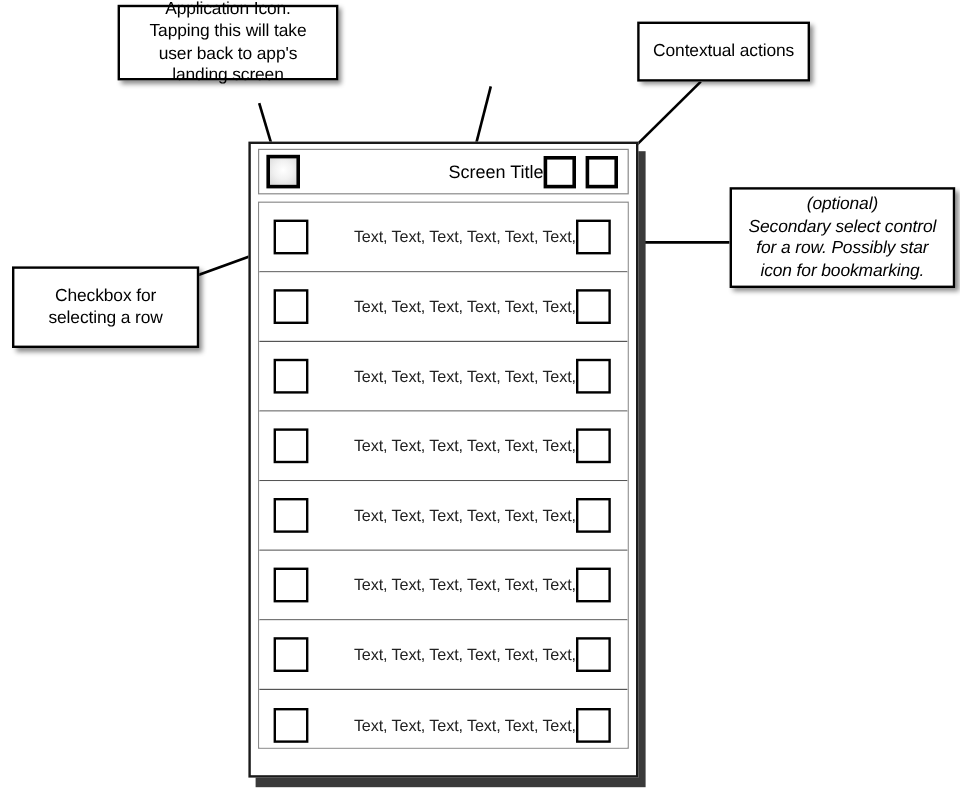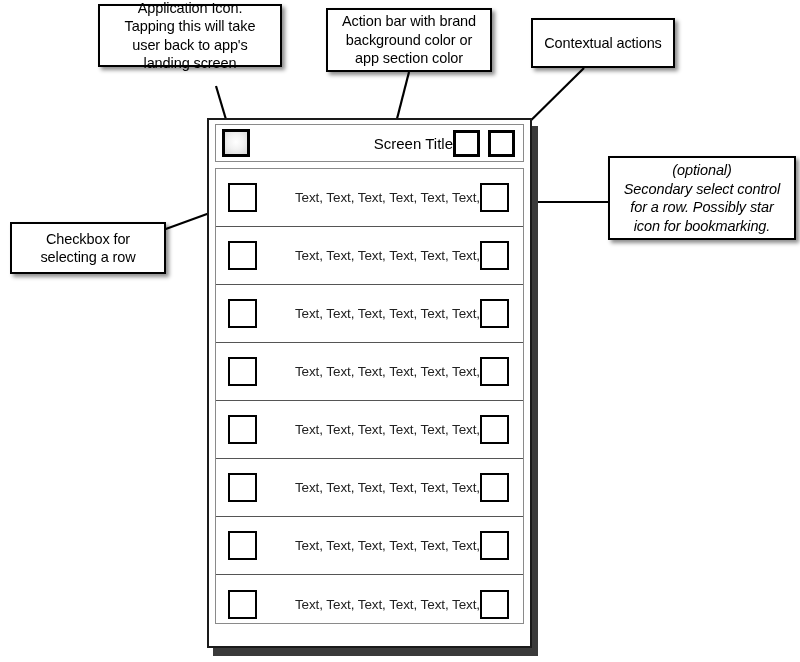--- a/index.html
+++ b/index.html
@@ -51,21 +51,21 @@
     line-height: 18.5px;
     letter-spacing: -0.1px;
     padding: 0 6px;
     white-space: pre-line;
   }
 
   #callout-app-icon   { left: 98px;  top: 4px;   width: 184px; height: 63px; }
   #callout-action-bar { left: 326px; top: 8px;   width: 166px; height: 64px; }
   #callout-contextual { left: 531px; top: 18px;  width: 144px; height: 50px; }
   #callout-secondary  { left: 608px; top: 156px; width: 188px; height: 84px; font-style: italic; }
-  #callout-checkbox   { left: 10px;  top: 222px; width: 156px; height: 52px; }
+  #callout-checkbox   { left: 10px;  top: 222px; width: 156px; height: 68px; }
 
   
   #device {
     position: absolute;
     left: 207px;
     top: 118px;
     width: 325px;
     height: 530px;
     z-index: 10;
     text-align: right;
@@ -246,25 +246,20 @@
     <line x1="163" y1="230" x2="240" y2="202" stroke="#000000" stroke-width="2.2"></line>
   </svg>
 
   <div class="callout" id="callout-app-icon">
     <div class="ctext">Application Icon.
 Tapping this will take
 user back to app's
 landing screen</div>
   </div>
 
-  <div class="callout" id="callout-action-bar">
-    <div class="ctext">Action bar with brand
-background color or
-app section color</div>
-  </div>
 
   <div class="callout" id="callout-contextual">
     <div class="ctext">Contextual actions</div>
   </div>
 
   <div class="callout" id="callout-secondary">
     <div class="ctext">(optional)
 Secondary select control
 for a row. Possibly star
 icon for bookmarking.</div>

